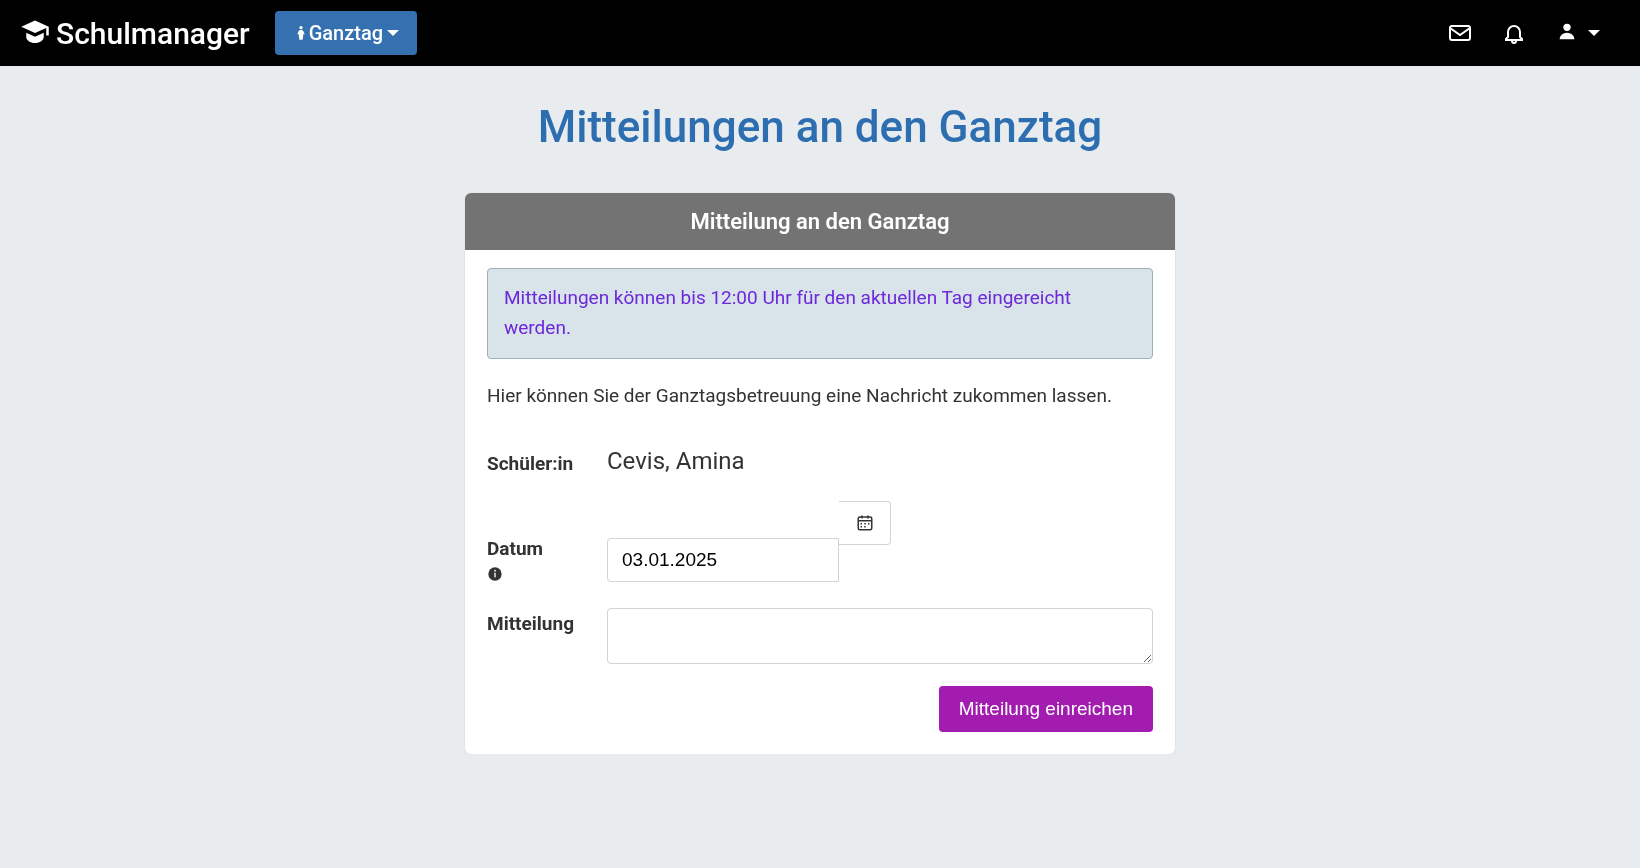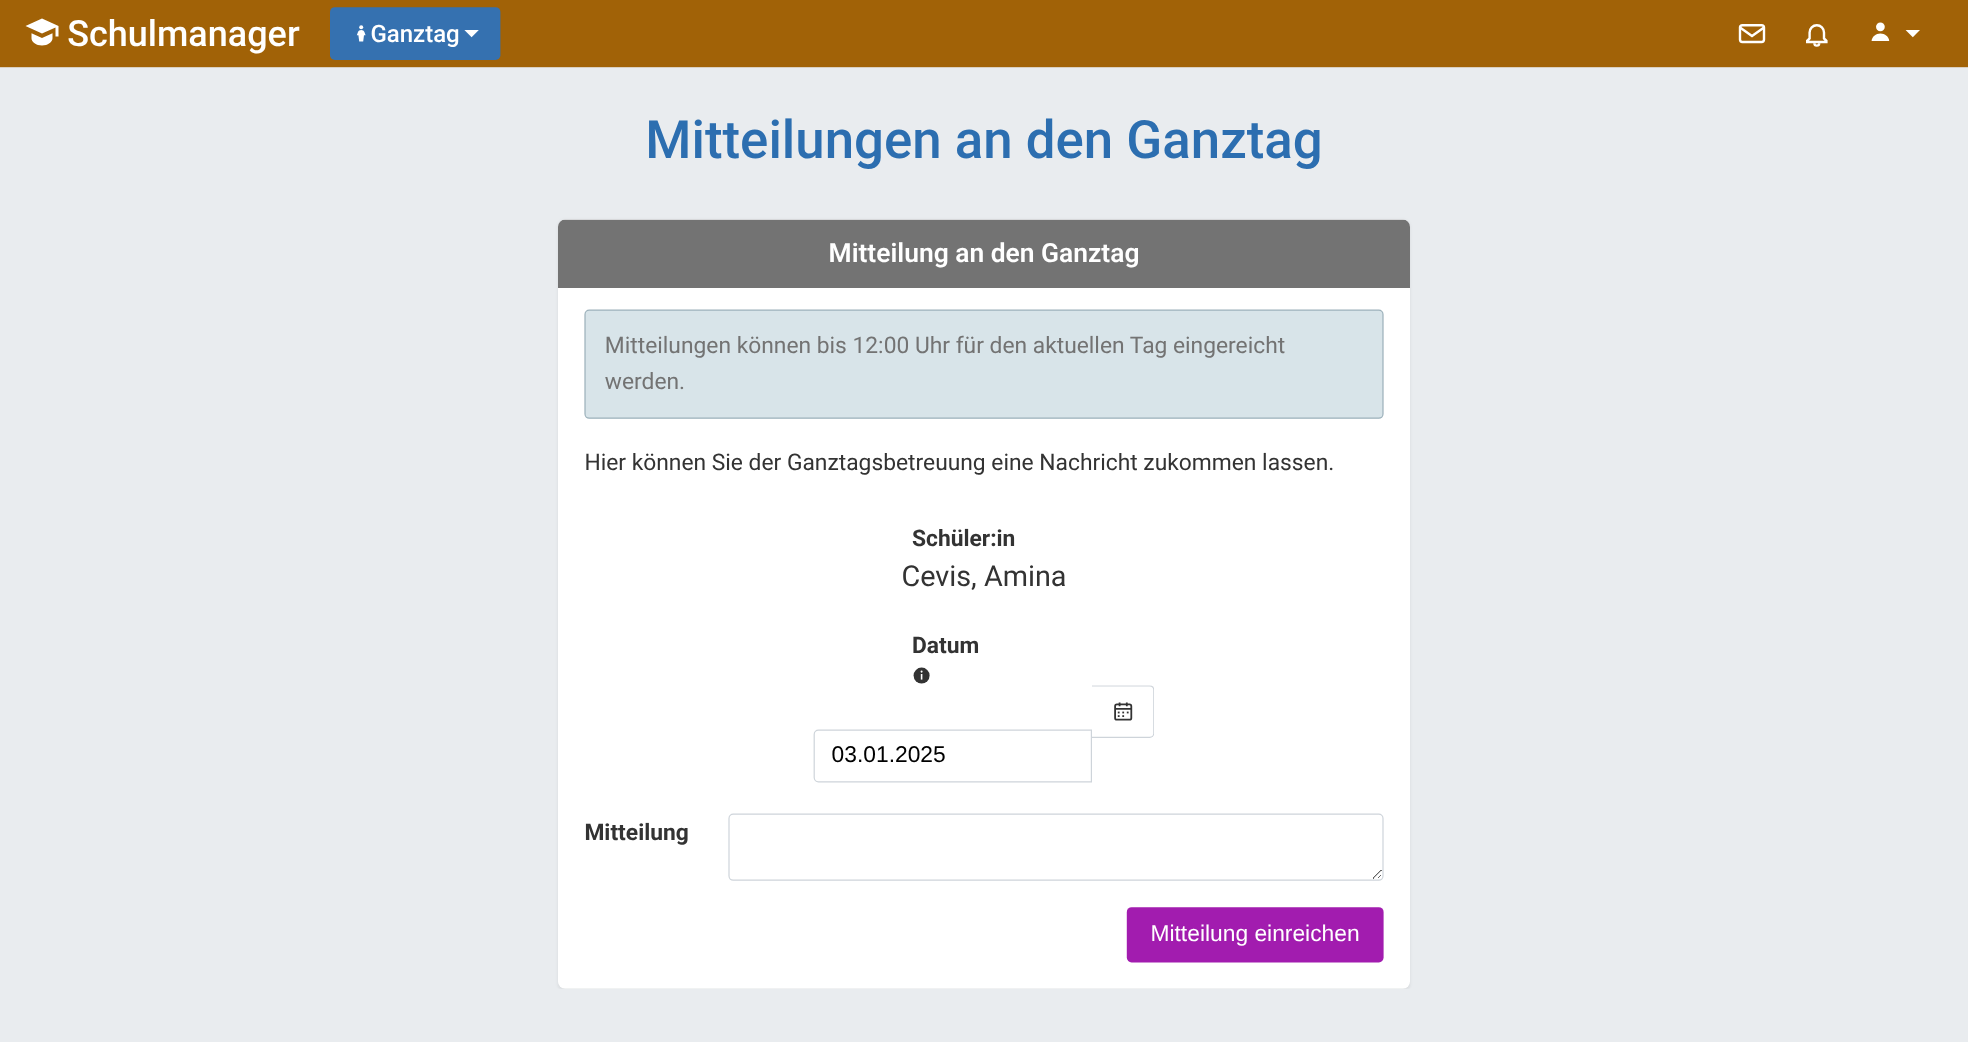--- a/index.html
+++ b/index.html
@@ -6,22 +6,22 @@
       margin: 0;
       padding: 0;
       box-sizing: border-box;
     }
     body {
       font-family: -apple-system, BlinkMacSystemFont, "Segoe UI", Roboto, "Helvetica Neue", Arial, sans-serif;
       background-color: #e9ecef;
       color: #333;
     }
     .navbar {
-      background-color: #a16207;
-      height: 56px;
+      background-color: #000000;
+      height: 66px;
       display: flex;
       align-items: center;
       padding: 0 20px;
       justify-content: space-between;
     }
     .navbar-left {
       display: flex;
       align-items: center;
       gap: 25px;
     }
@@ -116,35 +116,34 @@
     }
     .card-body {
       padding: 18px 22px 22px 22px;
     }
     .info-box {
       background-color: #d8e4e9;
       border: 1px solid #9bb0ba;
       border-radius: 4px;
       padding: 14px 16px;
       font-size: 19px;
-      color: #737373;
+      color: #6d28d9;
       line-height: 1.6;
       margin-bottom: 22px;
     }
     .description {
       font-size: 19px;
       color: #333;
       line-height: 1.6;
       margin-bottom: 30px;
     }
     .form-row {
       display: flex;
       margin-bottom: 26px;
-      align-items: center;
-      flex-direction: column;
+      align-items: flex-end;
     }
     .form-label {
       width: 120px;
       font-weight: 700;
       font-size: 19px;
       padding-top: 6px;
       flex-shrink: 0;
     }
     .form-label-with-icon {
       display: flex;

